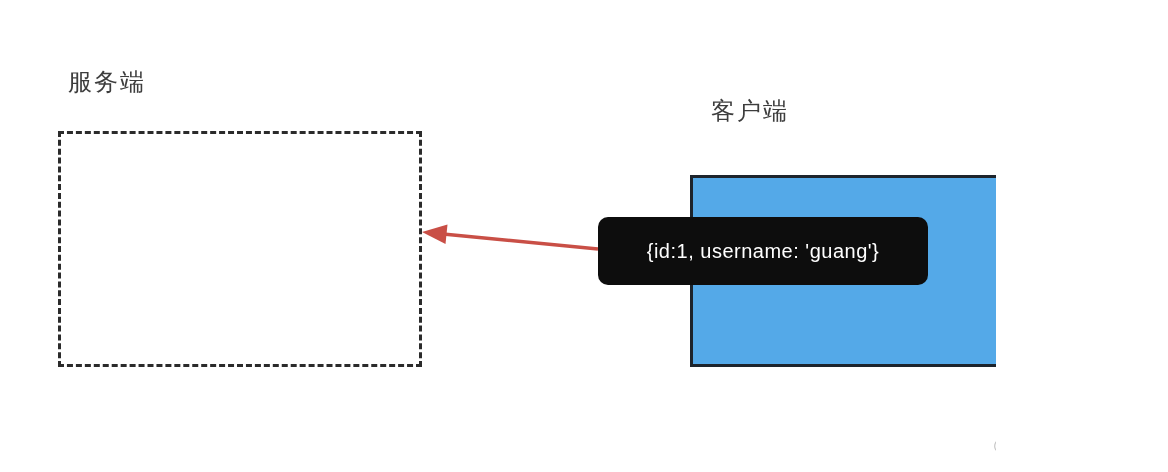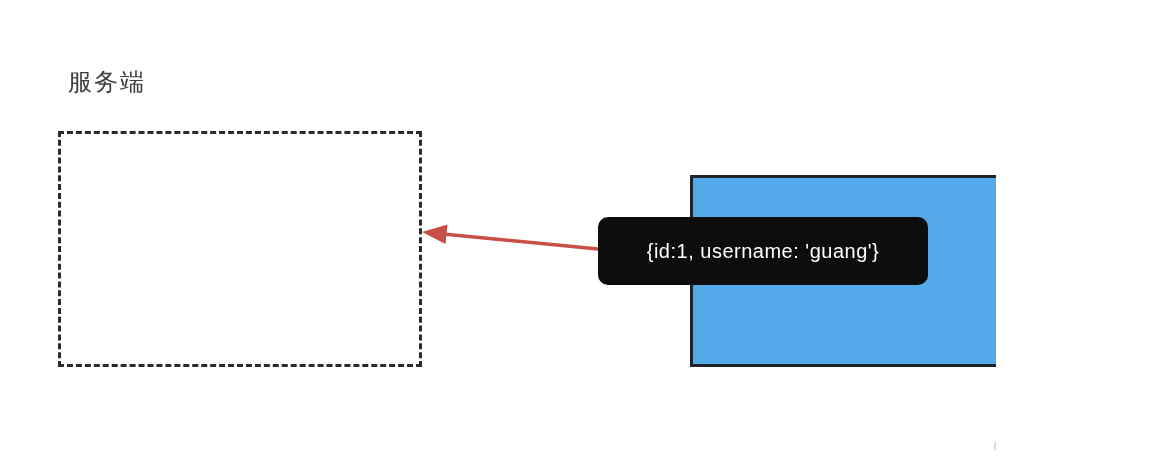--- a/index.html
+++ b/index.html
@@ -98,20 +98,21 @@
 </style>
 </head>
 <body>
 
 <div class="canvas">
 
   <div class="node-label server-label">服务端</div>
 
   <div class="server-box"></div>
 
+  <div class="node-label client-label">客户端</div>
 
   <div class="client-box"></div>
 
   <svg class="arrow-layer" viewBox="0 0 1168 472" xmlns="http://www.w3.org/2000/svg">
     <line x1="598" y1="249" x2="443" y2="234" stroke="#c94f46" stroke-width="3.5"></line>
     <polygon points="422,232 447.5,224.5 445.5,244" fill="#c94f46"></polygon>
   </svg>
 
   <div class="message-tooltip">{id:1, username: 'guang'}</div>
 

